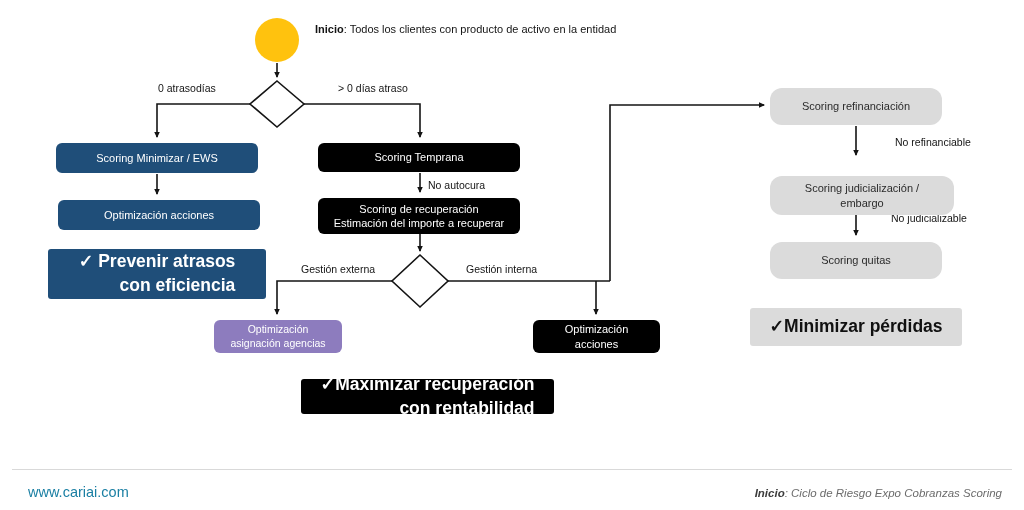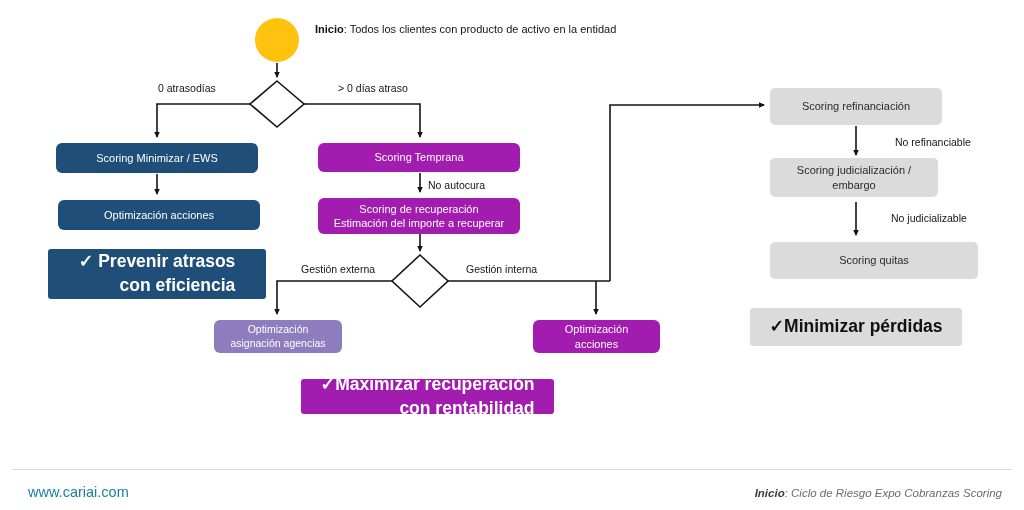--- a/index.html
+++ b/index.html
@@ -10,23 +10,23 @@
     background:#ffffff; overflow:hidden;
   }
   svg.wires { position:absolute; left:0; top:0; }
 
   .node {
     position:absolute; display:flex; align-items:center; justify-content:center;
     text-align:center; white-space:pre-line; border-radius:6px; line-height:1.3;
     padding:2px 6px;
   }
   .blue   { background:#1F4E79; color:#ffffff; font-size:11px; }
-  .purple { background:#a21caf; color:#ffffff; font-size:11px; }
+  .purple { background:#000000; color:#ffffff; font-size:11px; }
   .lav    { background:#8D7CBE; color:#ffffff; font-size:10.5px; }
-  .gray   { background:#DBDBDB; color:#2b2b2b; font-size:11px; border-radius:5px; }
+  .gray   { background:#DBDBDB; color:#2b2b2b; font-size:11px; border-radius:12px; }
   .big    { font-size:17.5px; font-weight:bold; border-radius:3px; line-height:1.35;text-align:right; }
   .gray.big { color:#111111; }
 
   .edge-label { position:absolute; font-size:10.5px; color:#141414; white-space:nowrap; }
 
   .inicio-label { position:absolute; left:315px; top:23px; font-size:11px; color:#141414; }
   .inicio-label b { font-weight:bold; }
 
   .footer-divider { position:absolute; left:12px; right:12px; top:469px; border-top:1px solid #d9d9d9; }
   .site-link { position:absolute; left:28px; top:484px; font-size:14.5px; color:#1A7FA3; cursor:pointer; }
@@ -84,23 +84,23 @@
   <div class="node purple" style="left:318px;top:198px;width:202px;height:36px">Scoring de recuperación
 Estimación del importe a recuperar</div>
   <div class="node lav" style="left:214px;top:320px;width:128px;height:33px">Optimización
 asignación agencias</div>
   <div class="node purple" style="left:533px;top:320px;width:127px;height:33px">Optimización
 acciones</div>
   <div class="node purple big" style="left:301px;top:379px;width:253px;height:35px">✓Maximizar recuperación
 con rentabilidad</div>
 
   <div class="node gray" style="left:770px;top:88px;width:172px;height:37px">Scoring refinanciación</div>
-  <div class="node gray" style="left:770px;top:158px;width:168px;height:39px">Scoring judicialización /
+  <div class="node gray" style="left:770px;top:176px;width:184px;height:39px">Scoring judicialización /
 embargo</div>
-  <div class="node gray" style="left:770px;top:242px;width:208px;height:37px">Scoring quitas</div>
+  <div class="node gray" style="left:770px;top:242px;width:172px;height:37px">Scoring quitas</div>
   <div class="node gray big" style="left:750px;top:308px;width:212px;height:38px">✓Minimizar pérdidas</div>
 
   <div class="footer-divider"></div>
   <div class="site-link">www.cariai.com</div>
   <div class="source">
     <b>Inicio</b><span>: Ciclo de Riesgo Expo Cobranzas Scoring</span>
   </div>
 
 </div>
 

